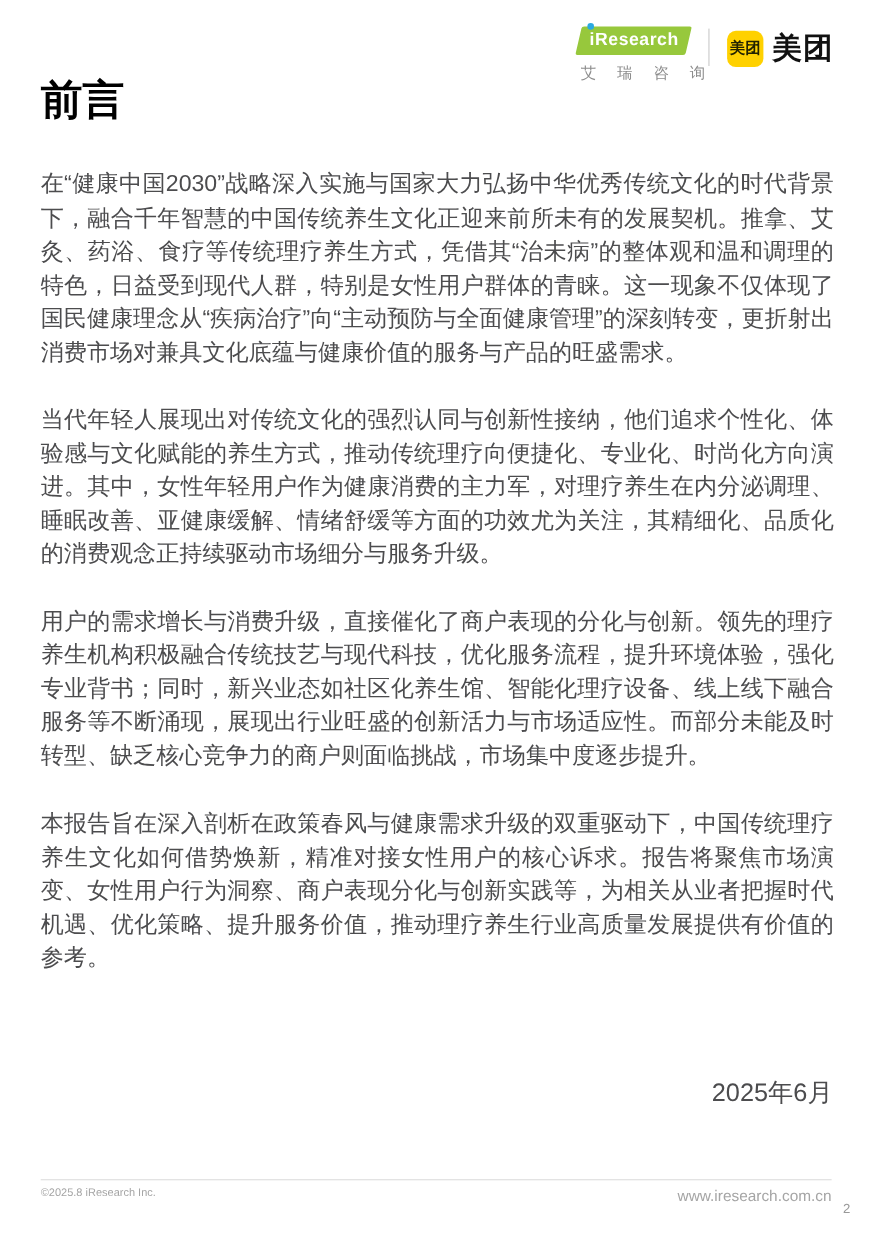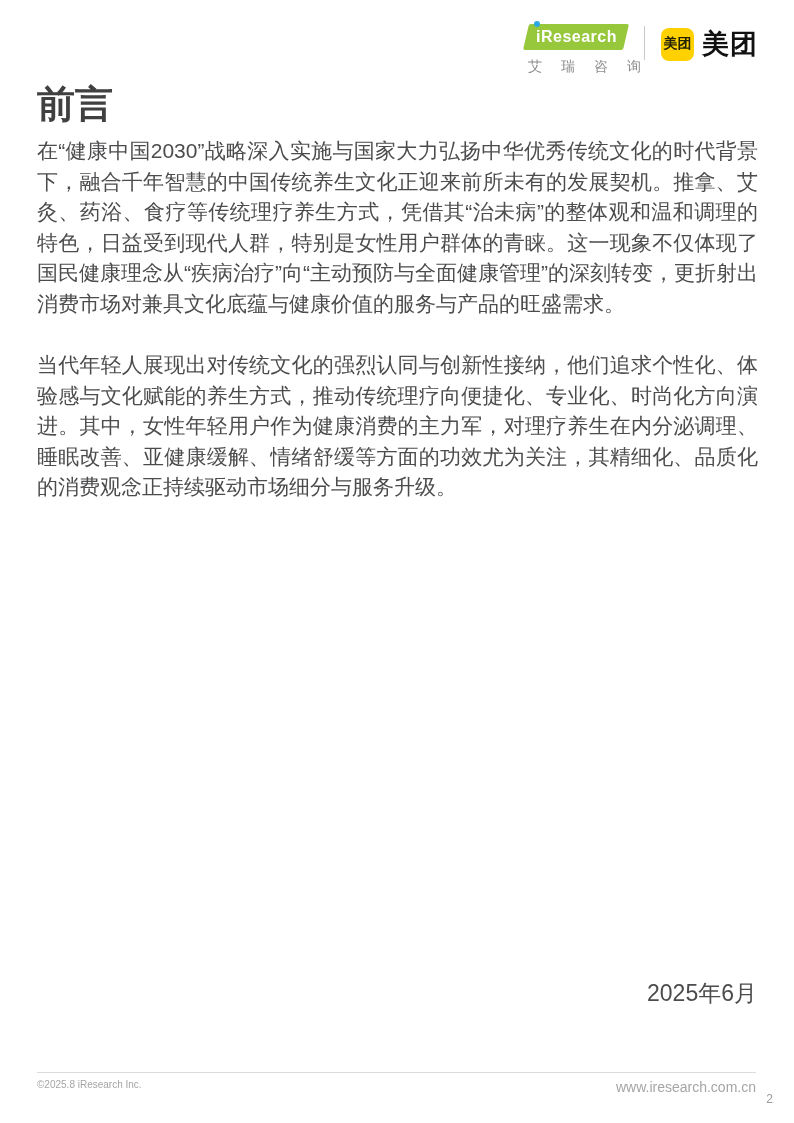--- a/index.html
+++ b/index.html
@@ -63,29 +63,29 @@
   }
   .mt-wordmark{
     margin-left:8px;
     font-size:27px;font-weight:800;color:#111111;
     letter-spacing:1px;
     white-space:nowrap;
   }
 
   
   .page-title{
-    position:absolute;left:37px;top:82px;
+    position:absolute;left:37px;top:70px;
     font-size:38px;line-height:44px;
     font-weight:600;
-    color:#404040;
+    color:#000000;
   }
 
   
   .content{
-    position:absolute;left:37px;top:136px;width:721px;
+    position:absolute;left:37px;top:153px;width:721px;
   }
   .content p{
     margin:0 0 31px 0;
     font-size:21px;
     line-height:30.5px;
     color:#4c4c4e;
     text-align:justify;
     text-justify:inter-ideograph;
     word-break:break-all;
   }
@@ -130,20 +130,22 @@
       <div class="mt-icon">美团</div>
       <div class="mt-wordmark">美团</div>
     </div>
   </div>
 
   <div class="page-title">前言</div>
 
   <div class="content">
     <p>在“健康中国2030”战略深入实施与国家大力弘扬中华优秀传统文化的时代背景下，融合千年智慧的中国传统养生文化正迎来前所未有的发展契机。推拿、艾灸、药浴、食疗等传统理疗养生方式，凭借其“治未病”的整体观和温和调理的特色，日益受到现代人群，特别是女性用户群体的青睐。这一现象不仅体现了国民健康理念从“疾病治疗”向“主动预防与全面健康管理”的深刻转变，更折射出消费市场对兼具文化底蕴与健康价值的服务与产品的旺盛需求。</p>
     <p>当代年轻人展现出对传统文化的强烈认同与创新性接纳，他们追求个性化、体验感与文化赋能的养生方式，推动传统理疗向便捷化、专业化、时尚化方向演进。其中，女性年轻用户作为健康消费的主力军，对理疗养生在内分泌调理、睡眠改善、亚健康缓解、情绪舒缓等方面的功效尤为关注，其精细化、品质化的消费观念正持续驱动市场细分与服务升级。</p>
+    <p>用户的需求增长与消费升级，直接催化了商户表现的分化与创新。领先的理疗养生机构积极融合传统技艺与现代科技，优化服务流程，提升环境体验，强化专业背书；同时，新兴业态如社区化养生馆、智能化理疗设备、线上线下融合服务等不断涌现，展现出行业旺盛的创新活力与市场适应性。而部分未能及时转型、缺乏核心竞争力的商户则面临挑战，市场集中度逐步提升。</p>
+    <p>本报告旨在深入剖析在政策春风与健康需求升级的双重驱动下，中国传统理疗养生文化如何借势焕新，精准对接女性用户的核心诉求。报告将聚焦市场演变、女性用户行为洞察、商户表现分化与创新实践等，为相关从业者把握时代机遇、优化策略、提升服务价值，推动理疗养生行业高质量发展提供有价值的参考。</p>
   </div>
 
   <div class="report-date">2025年6月</div>
 
   <div class="footer-line"></div>
   <div class="footer-copyright">©2025.8 iResearch Inc.</div>
   <div class="footer-website">www.iresearch.com.cn</div>
   <div class="page-number">2</div>
 
 </div>

